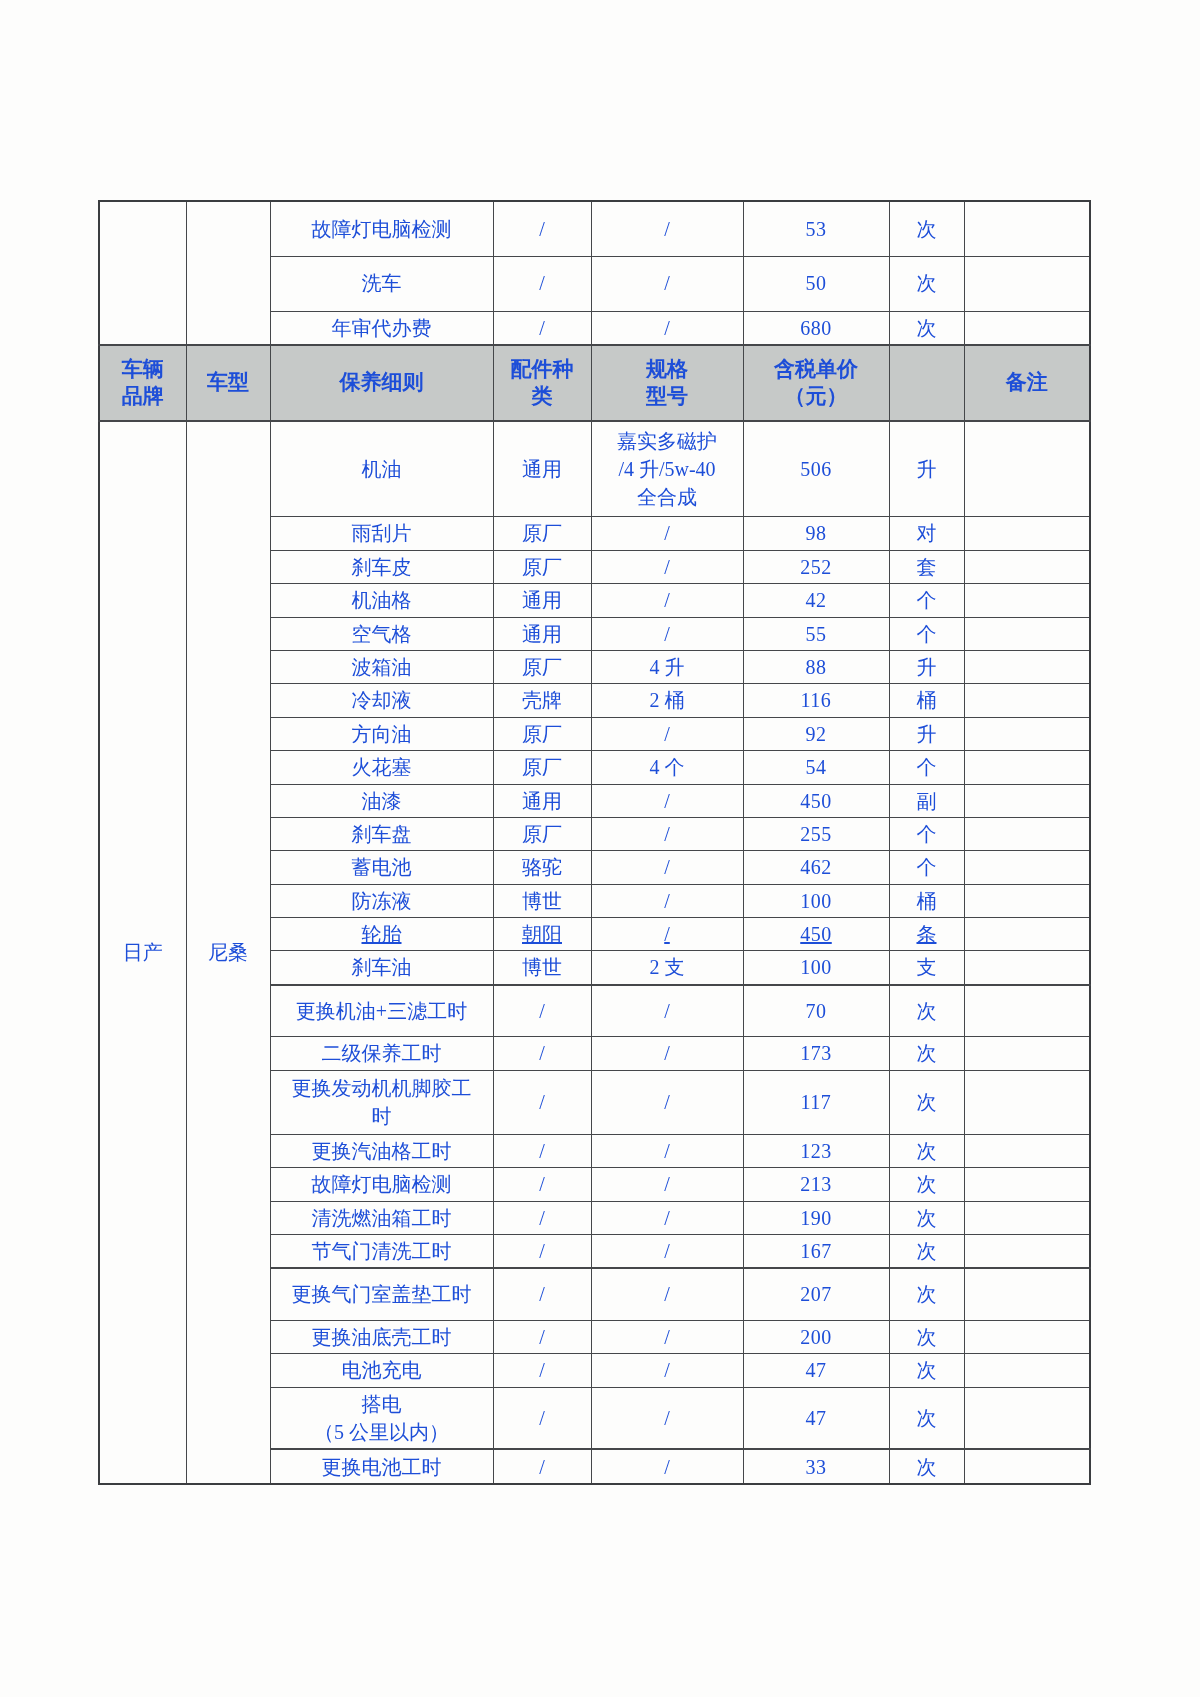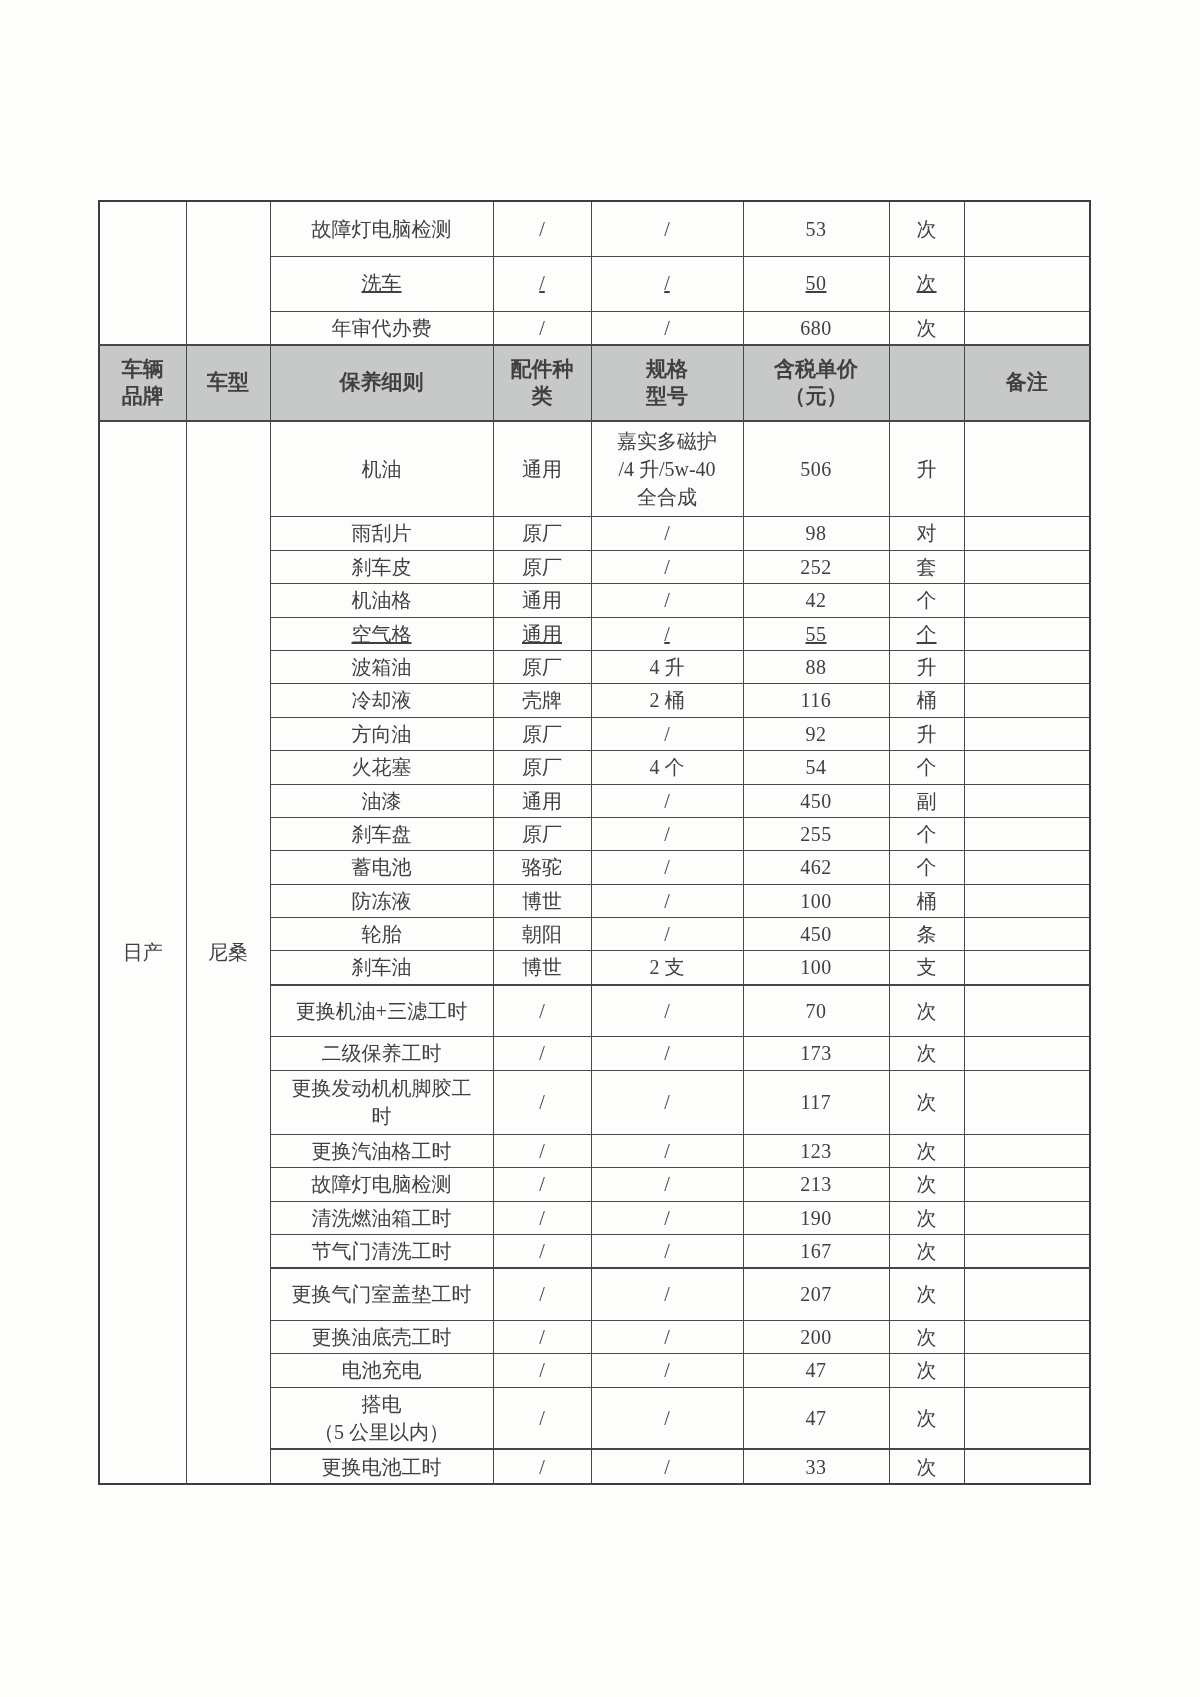--- a/index.html
+++ b/index.html
@@ -10,21 +10,21 @@
     background:#fdfdfc;
     margin:0 auto;
     overflow:hidden;
     font-family:"Liberation Serif","DejaVu Serif",serif;
   }
   table.price{
     position:absolute;left:98px;top:200px;
     width:991px;
     border-collapse:collapse;
     table-layout:fixed;
-    color:#404040;
+    color:#1d4ed8;
   }
   table.price td, table.price th{
     border:1.6px solid #45474a;
     text-align:center;
     vertical-align:middle;
     padding:2px 6px;
     font-size:20px;
     font-weight:normal;
     white-space:pre-line;
     line-height:1.42;
@@ -63,21 +63,21 @@
         <tr style="height: 55px;">
           <td rowspan="3"></td>
           <td rowspan="3"></td>
           <td>故障灯电脑检测</td>
           <td class="slash">/</td>
           <td class="slash">/</td>
           <td class="num">53</td>
           <td>次</td>
           <td></td>
         </tr>
-        <tr style="height: 55px; text-decoration: underline;">
+        <tr style="height: 55px;">
           <td>洗车</td>
           <td class="slash">/</td>
           <td class="slash">/</td>
           <td class="num">50</td>
           <td>次</td>
           <td></td>
         </tr>
         <tr style="height: 32px;">
           <td>年审代办费</td>
           <td class="slash">/</td>
@@ -129,21 +129,21 @@
           <td></td>
         </tr>
         <tr style="height: 33px;">
           <td>机油格</td>
           <td>通用</td>
           <td class="slash">/</td>
           <td class="num">42</td>
           <td>个</td>
           <td></td>
         </tr>
-        <tr style="height: 33px; text-decoration: underline;">
+        <tr style="height: 33px;">
           <td>空气格</td>
           <td>通用</td>
           <td class="slash">/</td>
           <td class="num">55</td>
           <td>个</td>
           <td></td>
         </tr>
         <tr style="height: 33px;">
           <td>波箱油</td>
           <td>原厂</td>
@@ -201,21 +201,21 @@
           <td></td>
         </tr>
         <tr style="height: 33px;">
           <td>防冻液</td>
           <td>博世</td>
           <td class="slash">/</td>
           <td class="num">100</td>
           <td>桶</td>
           <td></td>
         </tr>
-        <tr style="height: 33px;">
+        <tr style="height: 33px; text-decoration: underline;">
           <td>轮胎</td>
           <td>朝阳</td>
           <td class="slash">/</td>
           <td class="num">450</td>
           <td>条</td>
           <td></td>
         </tr>
         <tr style="height: 33px;">
           <td>刹车油</td>
           <td>博世</td>

